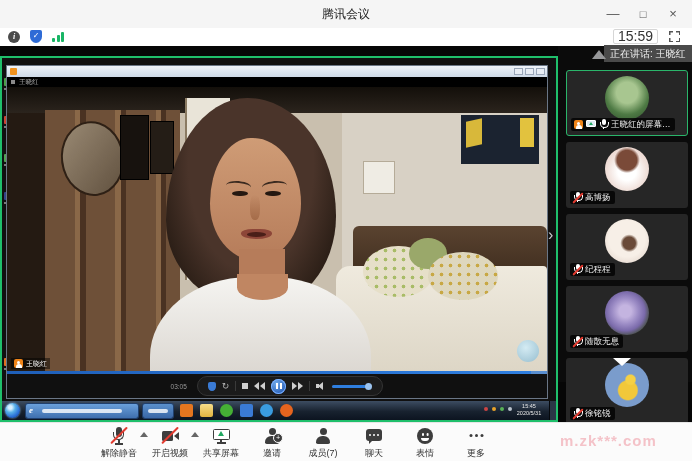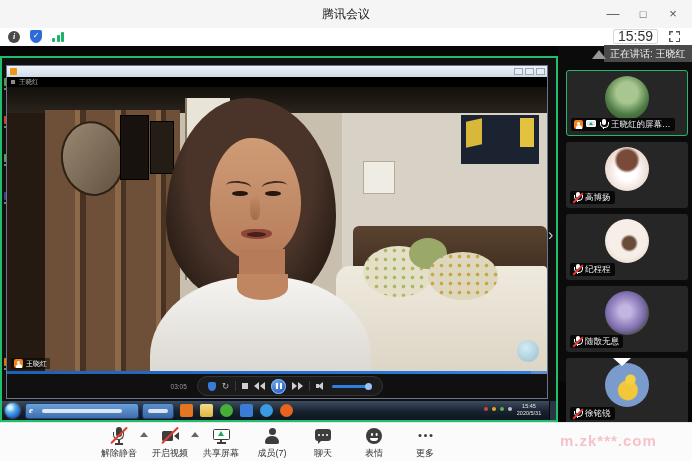--- a/index.html
+++ b/index.html
@@ -460,20 +460,28 @@
             <i class="arrow"></i>
             <i class="stand"></i>
             <i class="foot"></i>
           </span>
         <span class="lbl">共享屏幕</span>
       </div>
       <div class="tbtn">
         <span class="tico i-person">
             <i class="head"></i>
             <i class="body"></i>
+            <i class="plus">+</i>
+          </span>
+        <span class="lbl">邀请</span>
+      </div>
+      <div class="tbtn">
+        <span class="tico i-person">
+            <i class="head"></i>
+            <i class="body"></i>
           </span>
         <span class="lbl">成员(7)</span>
       </div>
       <div class="tbtn">
         <span class="tico i-chat">
             <i class="bub"></i>
             <i class="d"></i>
             <i class="tail"></i>
           </span>
         <span class="lbl">聊天</span>

